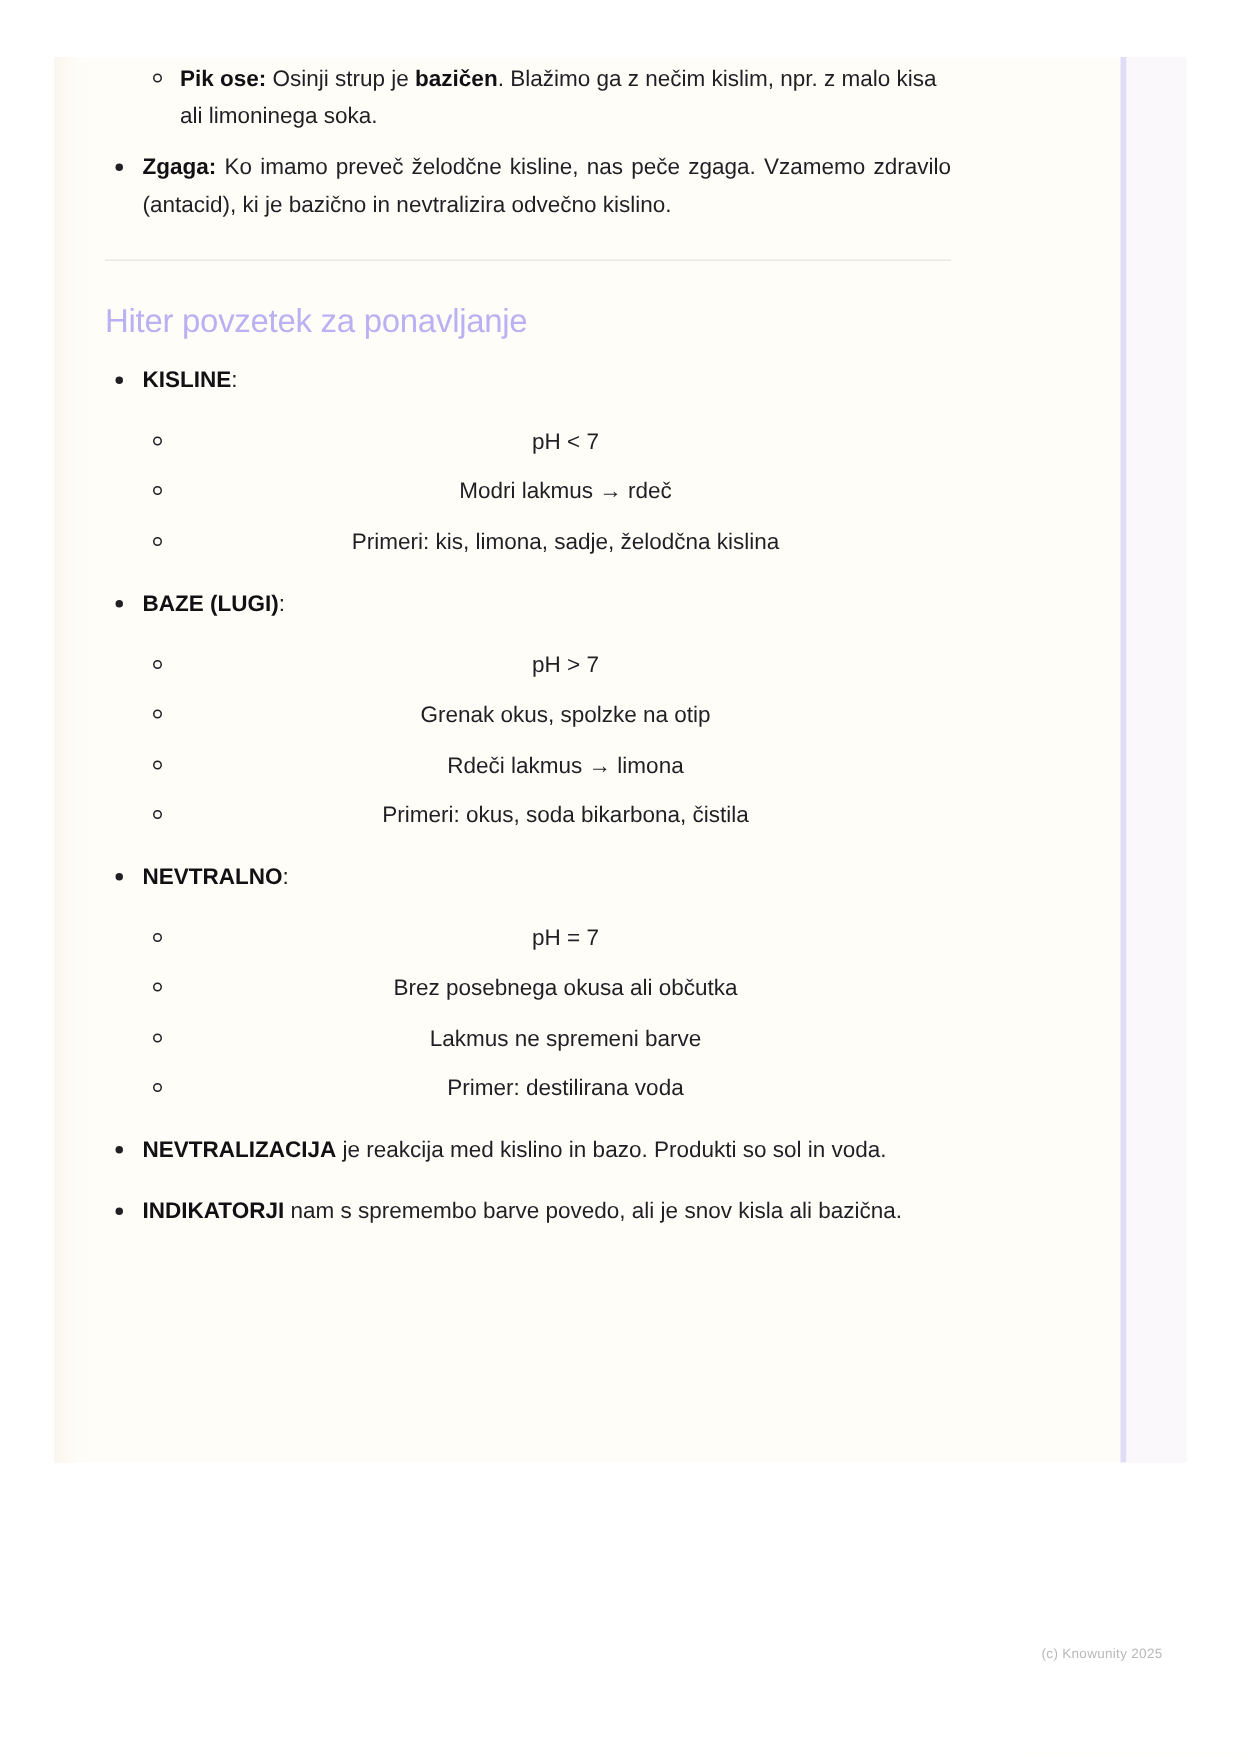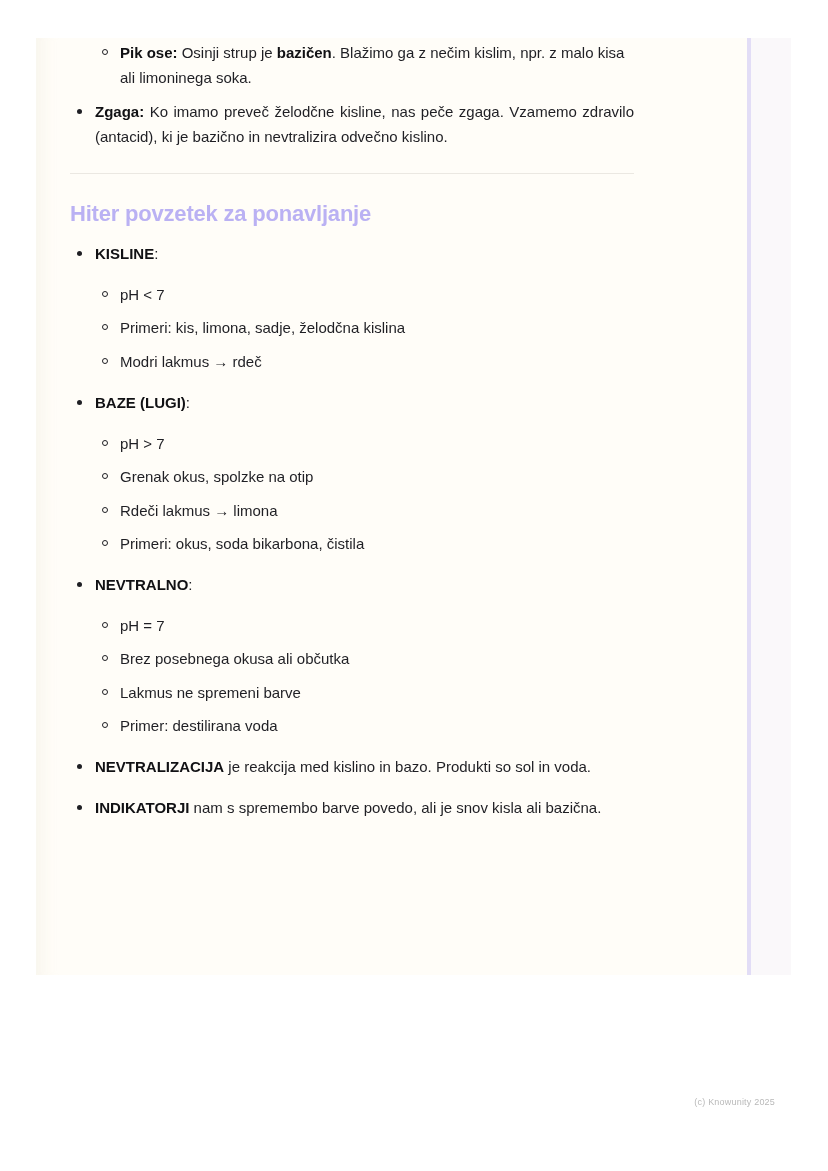--- a/index.html
+++ b/index.html
@@ -94,28 +94,28 @@
     .divider {
       height: 0;
       border-top: 1.5px solid #ebe8e2;
       margin-top: 24px;
       width: 564px;
     }
     h2 {
       margin: 25px 0 0 0;
       font-size: 22px;
       line-height: 30px;
-      font-weight: 700;
+      font-weight: 400;
       color: #bab1f3;
       letter-spacing: -0.2px;
     }
     .summary { margin-top: 12px; }
     .summary > li { margin-bottom: 16px; }
     .summary .l2 { margin-top: 16px; }
-    .summary .l2 > li { margin-bottom: 8.4px; }
+    .summary .l2 > li { margin-bottom: 8.4px; text-align: center; }
     .summary .l2 > li:last-child { margin-bottom: 0; }
 
     .footer {
       position: absolute;
       right: 53px;
       top: 1097px;
       font-size: 9px;
       color: #b9b9b9;
       letter-spacing: 0.2px;
     }
@@ -143,22 +143,22 @@
 
   <div class="divider"></div>
 
   <h2>Hiter povzetek za ponavljanje</h2>
 
   <ul class="l1 summary">
     <li>
       <b>KISLINE</b><span>:</span>
       <ul class="l2">
         <li>pH &lt; 7</li>
+        <li>Modri lakmus → rdeč</li>
         <li>Primeri: kis, limona, sadje, želodčna kislina</li>
-        <li>Modri lakmus → rdeč</li>
       </ul>
     </li>
     <li>
       <b>BAZE (LUGI)</b><span>:</span>
       <ul class="l2">
         <li>pH &gt; 7</li>
         <li>Grenak okus, spolzke na otip</li>
         <li>Rdeči lakmus → limona</li>
         <li>Primeri: okus, soda bikarbona, čistila</li>
       </ul>

